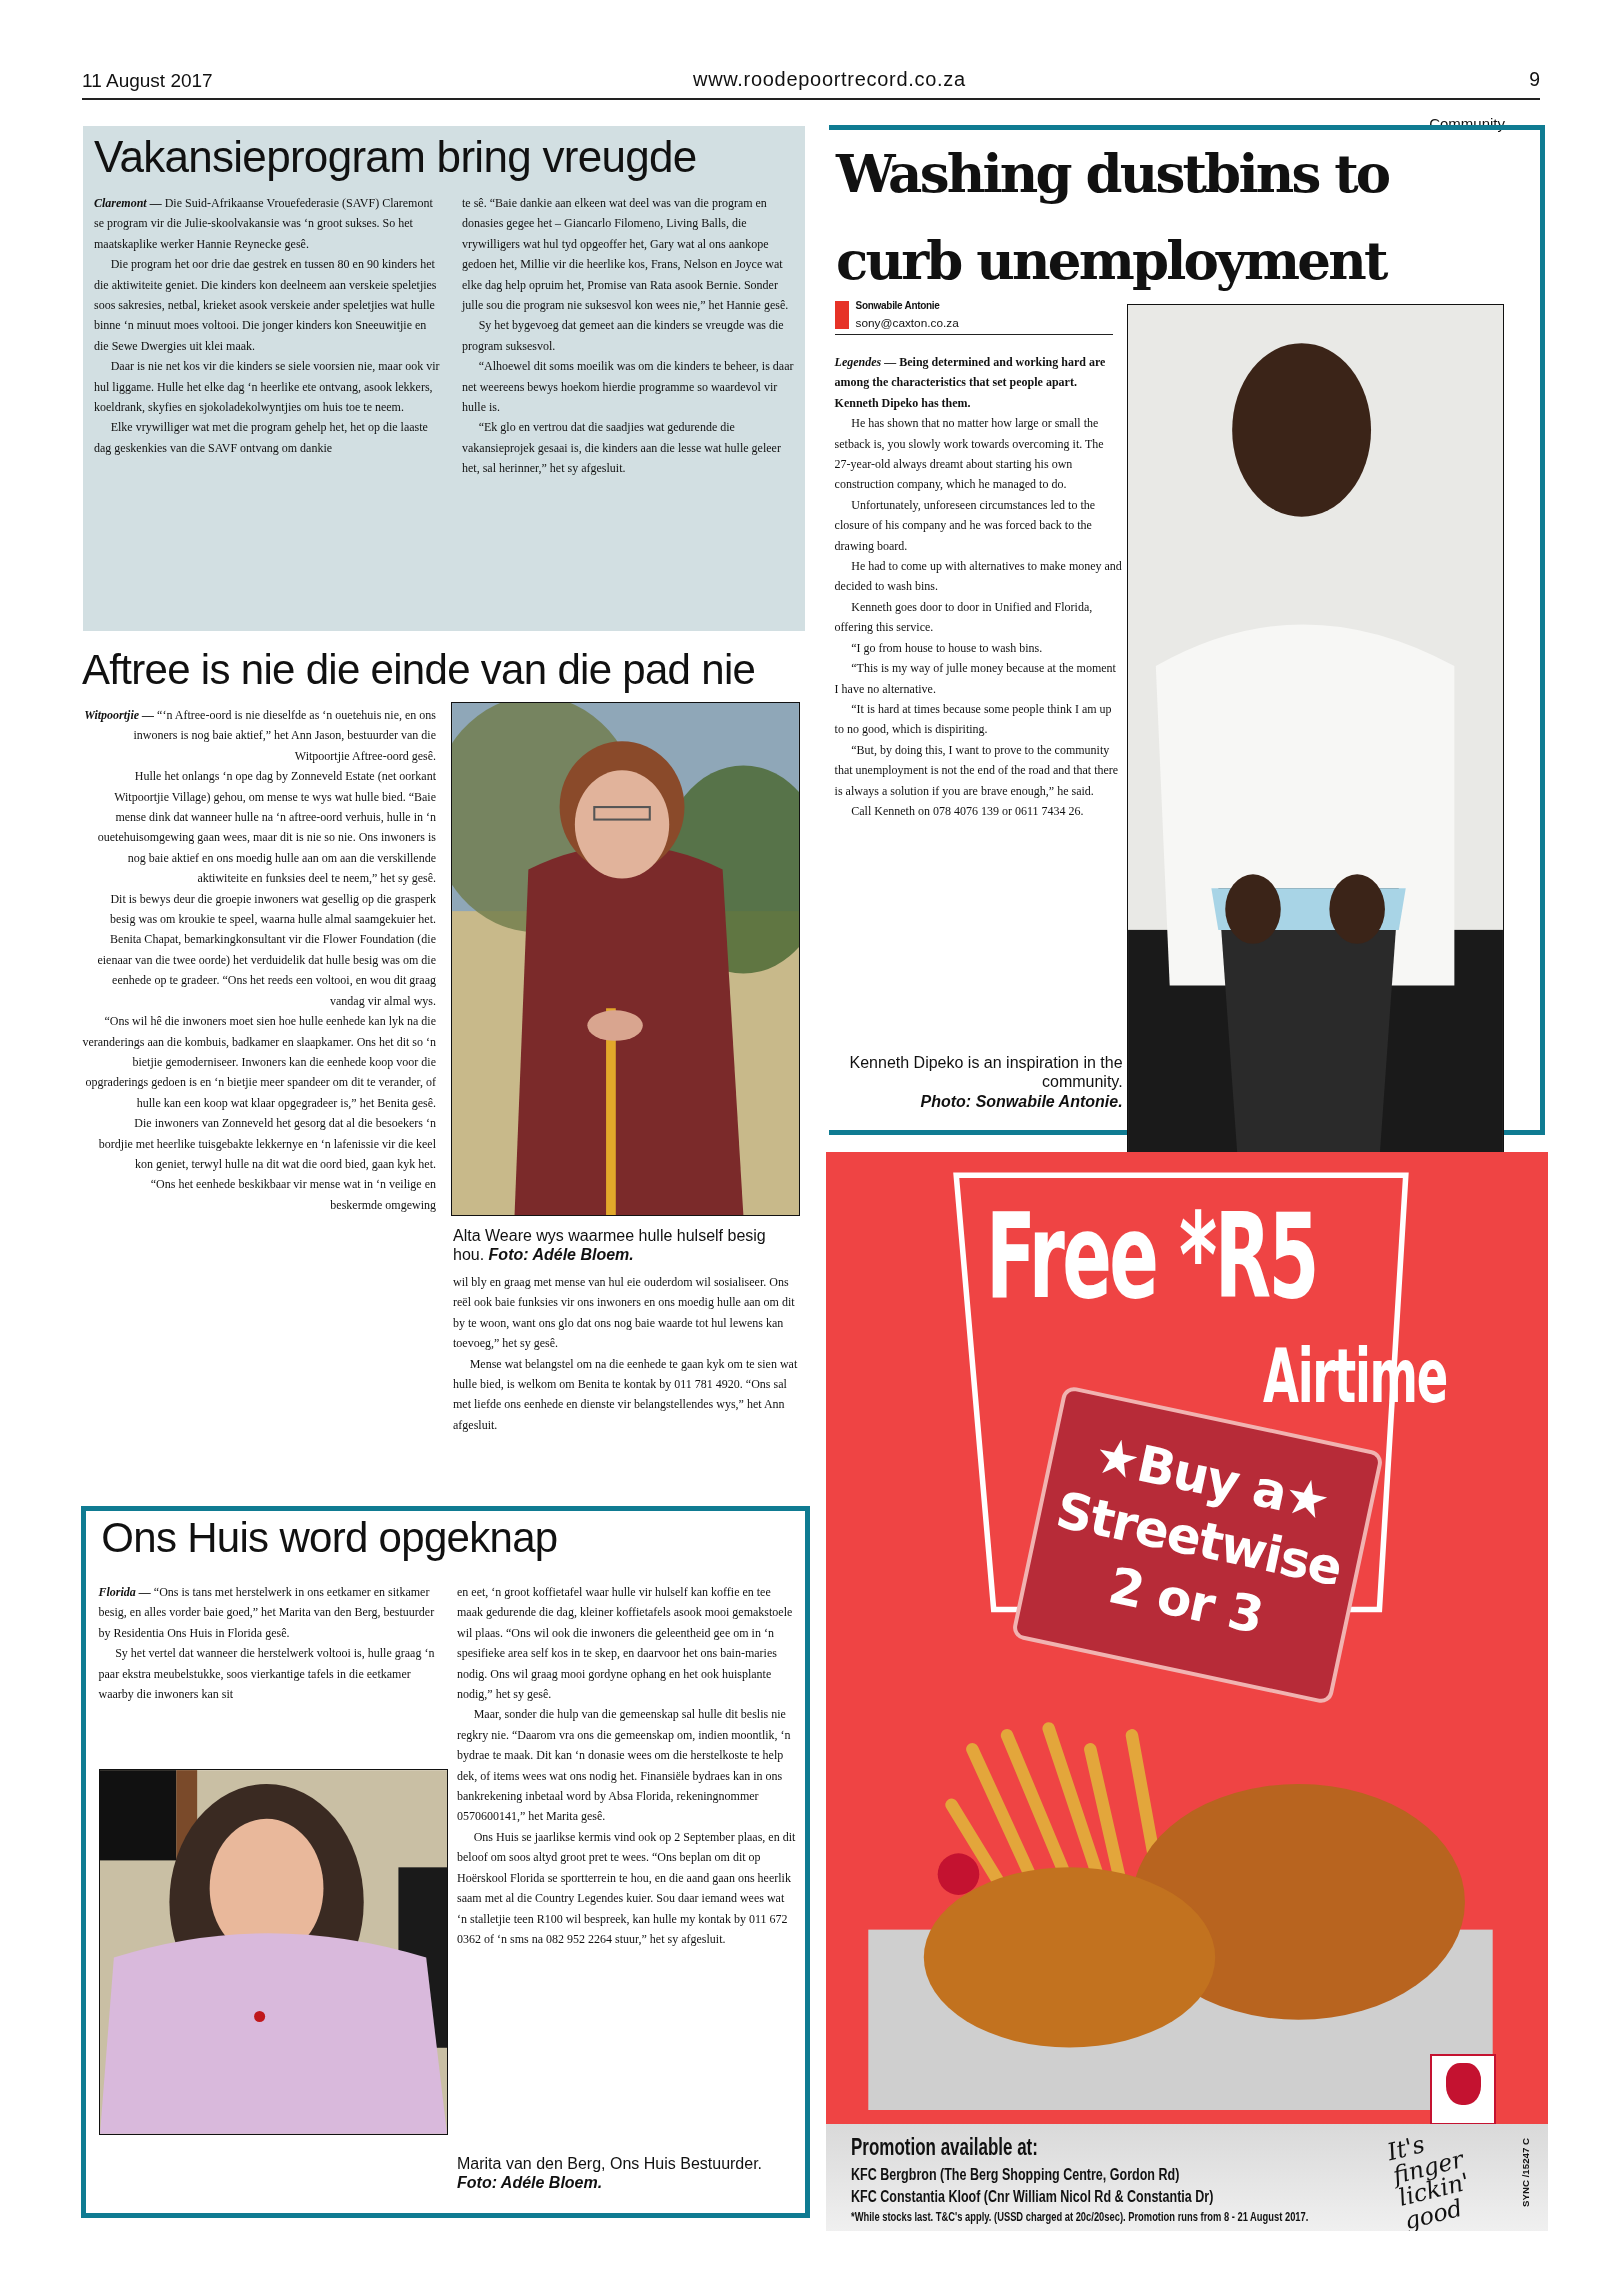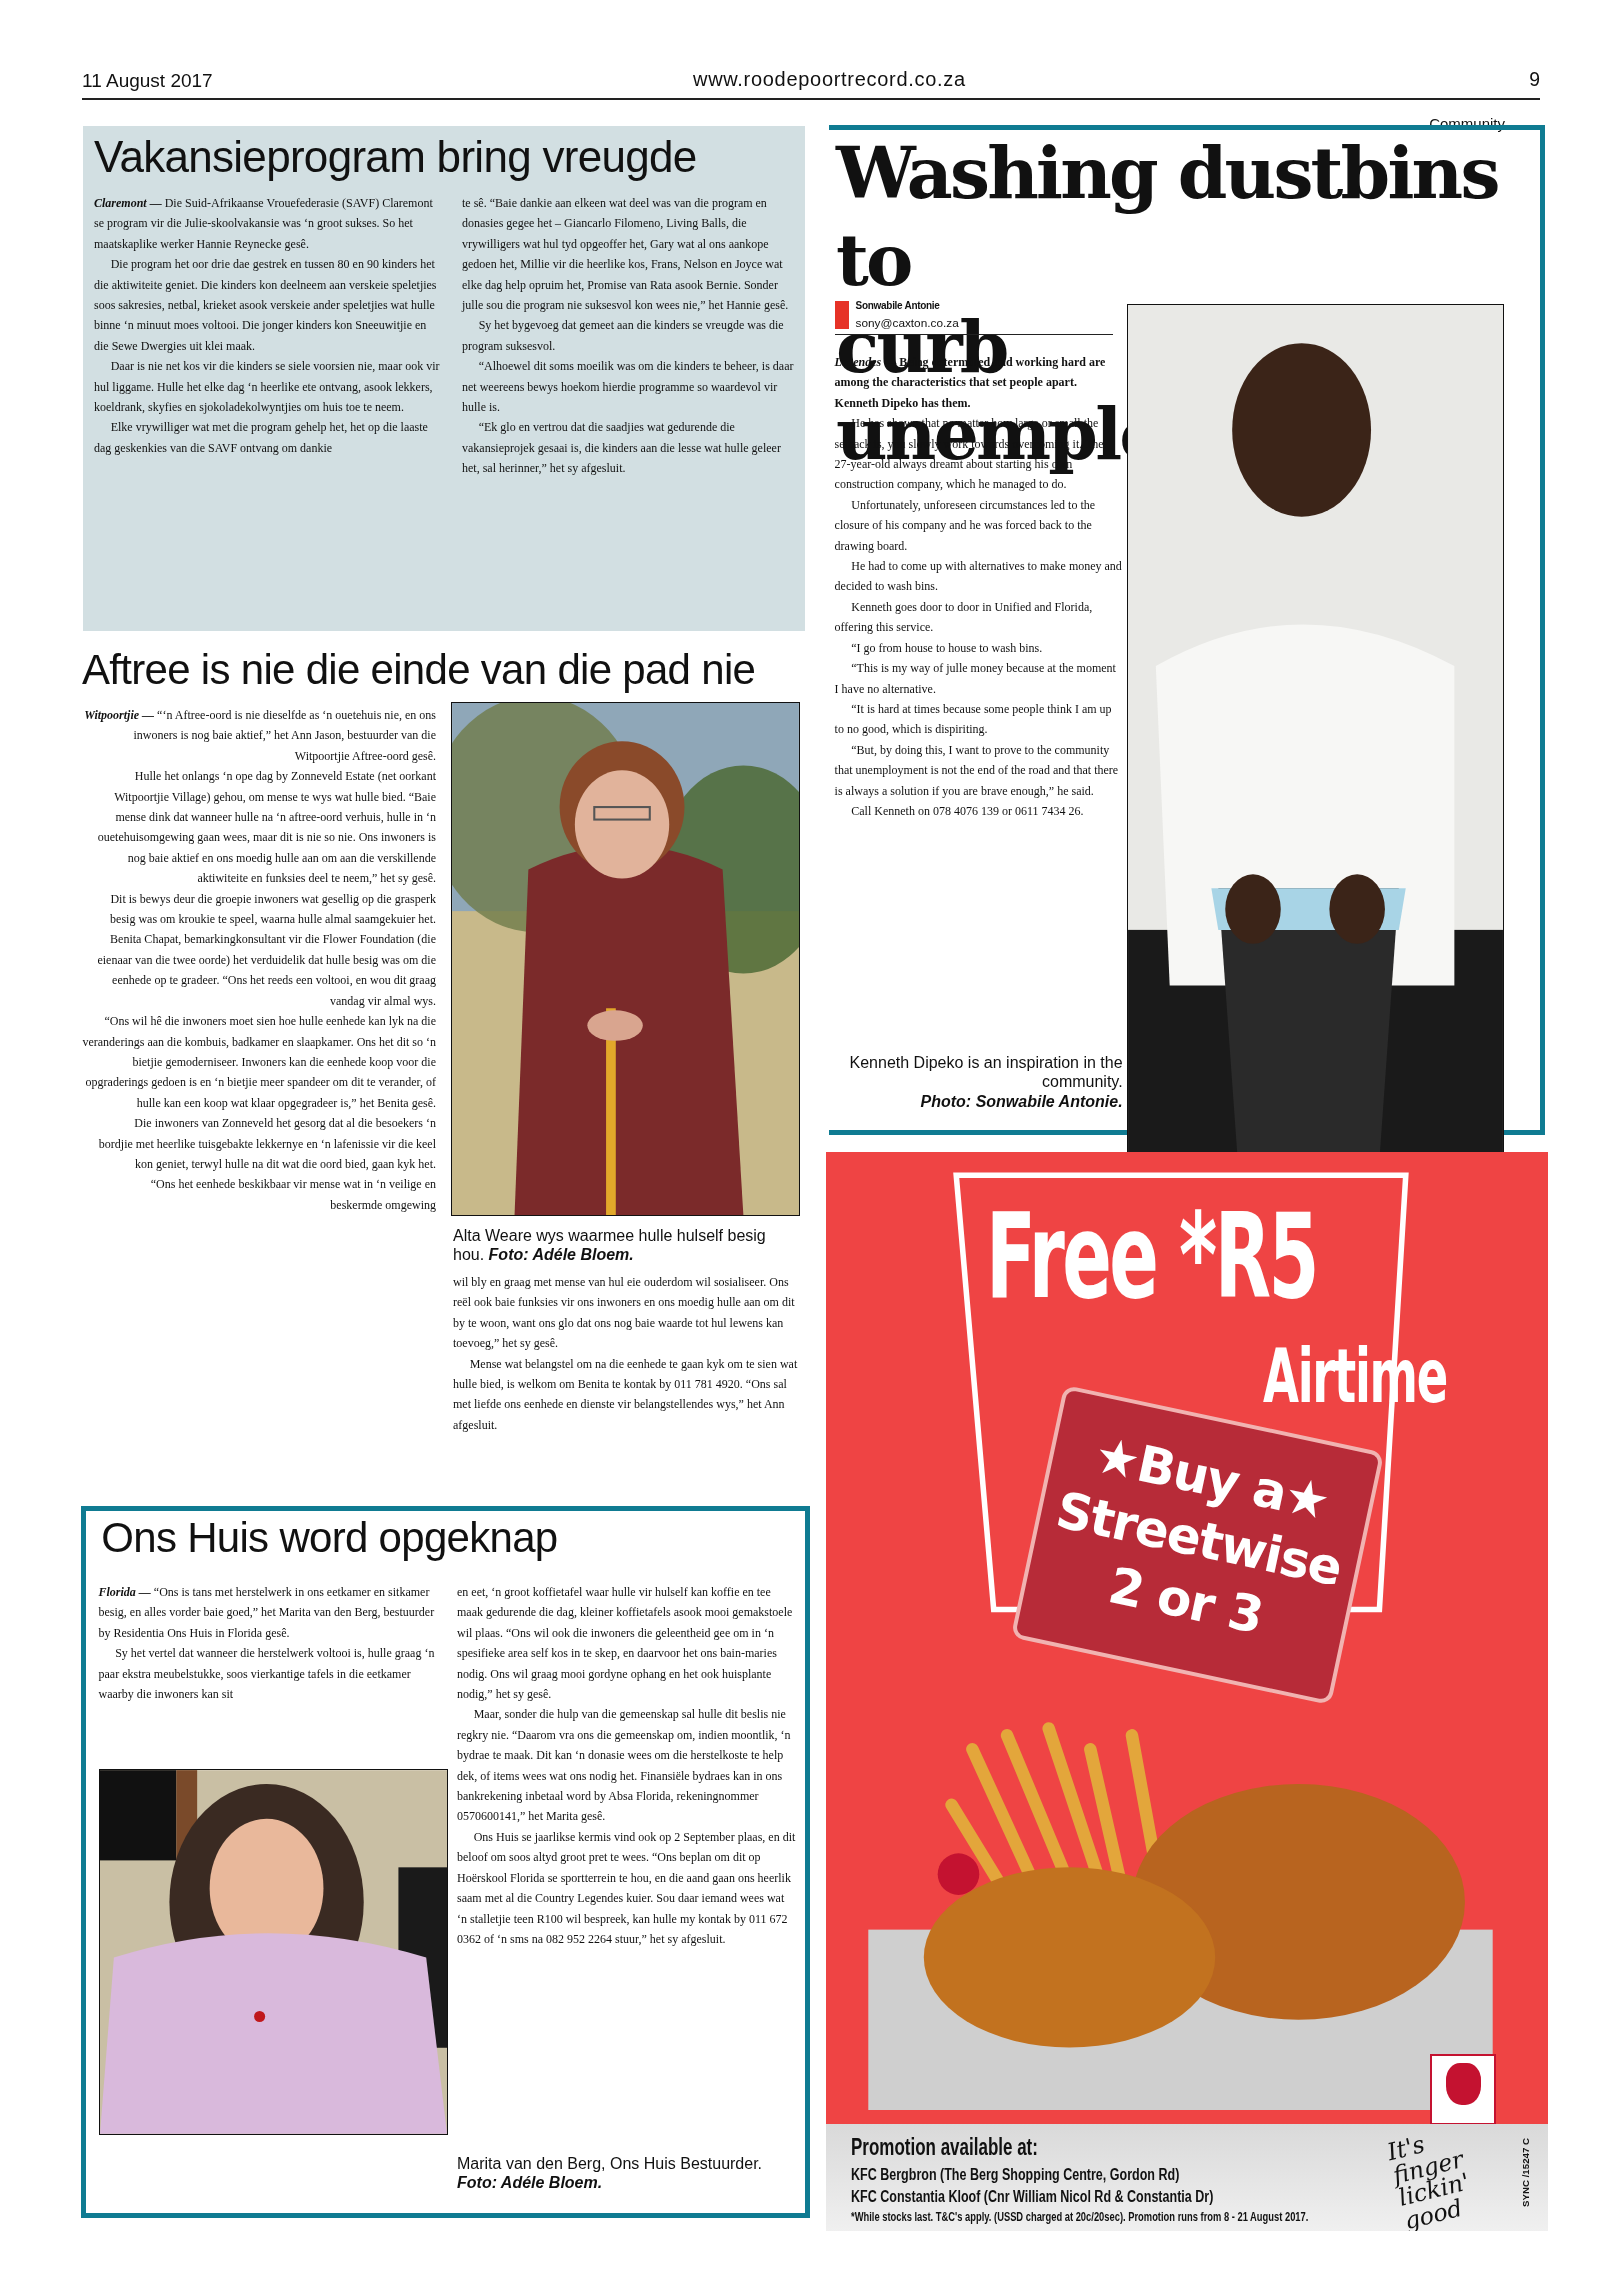--- a/index.html
+++ b/index.html
@@ -32,21 +32,21 @@
   .art2 .col2{position:absolute;left:453px;top:1272px;width:351px;}
   
   .art3{left:81px;top:1506px;width:719px;height:702px;border:5.6px solid #0f7b92;border-right-width:5.6px;}
   .art3 h2{position:absolute;left:15.3px;top:2.8px;font-size:42px;}
   .art3 .col1{position:absolute;left:12.5px;top:71px;width:347px;}
   .art3 .photo{position:absolute;left:12.5px;top:258px;width:347px;height:364px;border:1.4px solid #111;overflow:hidden;}
   .art3 .col2{position:absolute;left:371px;top:71px;width:340px;}
   .art3 .caption-box{position:absolute;left:371px;top:643px;width:340px;}
   
   .art4{left:829px;top:125px;width:711px;height:1000px;border:5.6px solid #0f7b92;border-left:none;border-top:5.6px solid #0f7b92;}
-  .art4 h1{position:absolute;left:7px;top:0px;margin:0;font-family:"DejaVu Serif",serif;font-weight:900;font-size:71px;line-height:87px;letter-spacing:-2.8px;}
+  .art4 h1{position:absolute;left:7px;top:0px;margin:0;font-family:"DejaVu Serif",serif;font-weight:900;font-size:53px;line-height:87px;letter-spacing:-2.8px;}
   .art4 .byline{position:absolute;left:5.6px;top:171px;width:278px;height:33px;border-bottom:1.4px solid #222;}
   .art4 .byline .bar{position:absolute;left:0;top:0;width:14px;height:28px;background:#e63227;}
   .art4 .byline .name{position:absolute;left:21px;top:-1.4px;font-family:"Liberation Sans",sans-serif;font-weight:bold;font-size:10px;letter-spacing:-0.3px;}
   .art4 .byline .email{position:absolute;left:21px;top:15.3px;font-family:"Liberation Sans",sans-serif;font-size:11.8px;}
   .art4 .col1{position:absolute;left:5.6px;top:222px;width:288px;}
   .art4 .photo{position:absolute;left:298px;top:174px;width:375px;height:929px;border:1.4px solid #111;overflow:hidden;}
   .art4 .caption-box{position:absolute;left:5.6px;top:923px;width:288px;text-align:right;}
   
   .ad{left:826px;top:1152px;width:722px;height:1079px;background:#ef4444;overflow:hidden;}
   .ad .free{position:absolute;left:28px;top:28px;font-family:"DejaVu Sans",sans-serif;font-weight:bold;font-size:118px;color:#fff;letter-spacing:-4.2px;transform:scaleX(0.62);transform-origin:left top;white-space:nowrap;}

